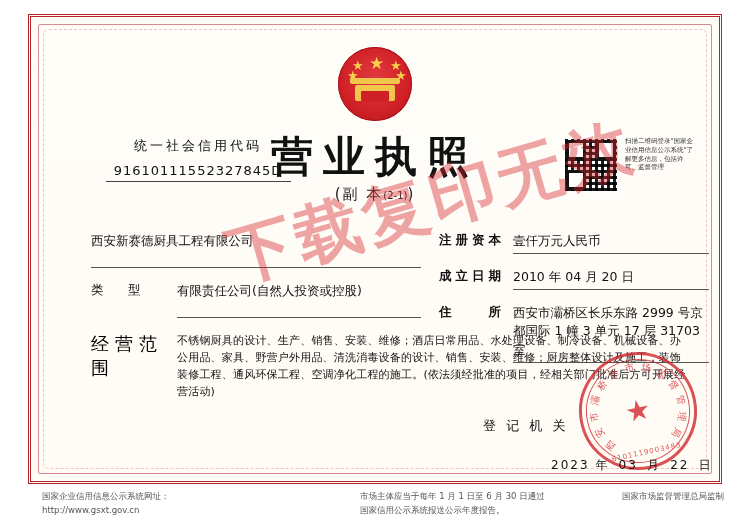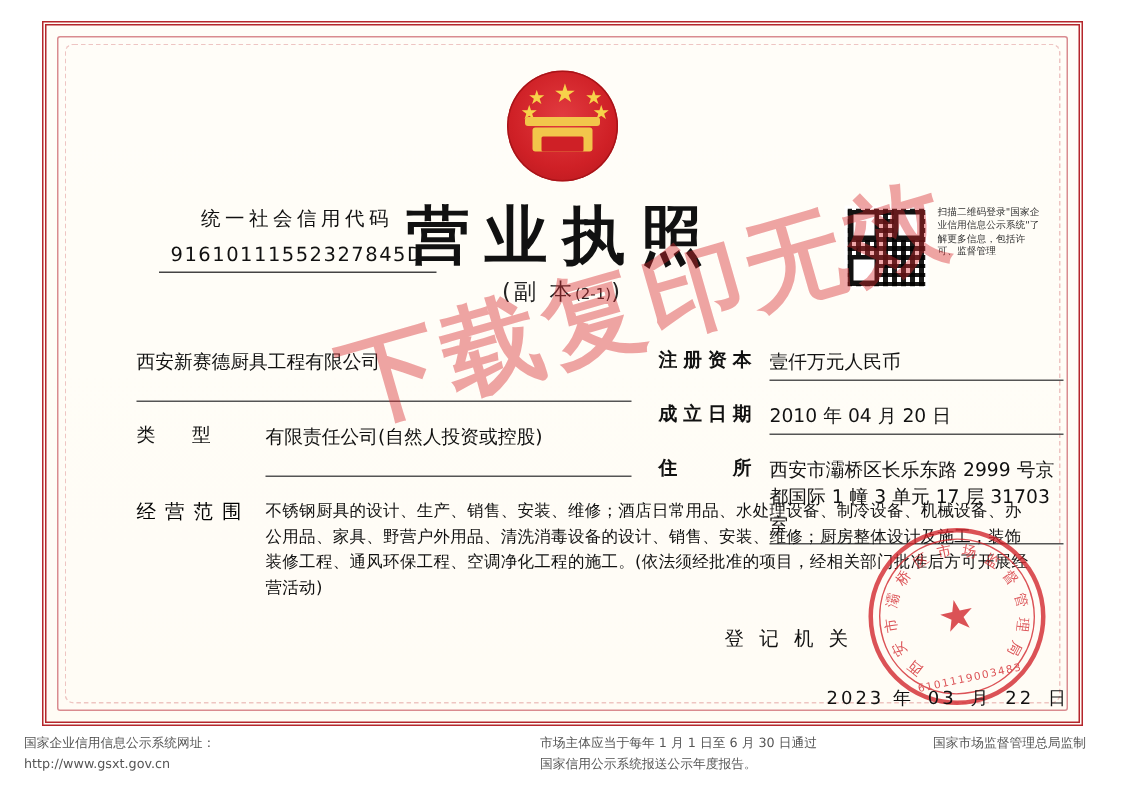--- a/index.html
+++ b/index.html
@@ -88,21 +88,21 @@
   .val{flex:1;border-bottom:1px solid #555;padding-bottom:17px;line-height:1.45;}
 
   .left-col{position:absolute;left:60px;top:215px;width:330px;}
   .right-col{position:absolute;left:408px;top:215px;width:270px;}
 
   .r-row{display:flex;margin-bottom:14px;font-size:12.5px;color:#111;}
   .r-lbl{width:74px;flex:0 0 74px;letter-spacing:4px;font-weight:bold;}
   .r-val{flex:1;border-bottom:1px solid #555;padding-bottom:3px;line-height:1.45;}
 
   .scope{position:absolute;left:60px;top:315px;width:600px;display:flex;font-size:11px;}
-  .scope .lbl2{width:86px;flex:0 0 86px;letter-spacing:6px;font-size:13px;}
+  .scope .lbl2{width:86px;flex:0 0 86px;letter-spacing:6px;font-size:18px;}
   .scope .text{flex:1;line-height:1.55;color:#111;letter-spacing:.2px;}
 
   .registrar{position:absolute;left:452px;top:400px;font-size:13px;letter-spacing:3px;color:#111;}
 
   .date-line{position:absolute;left:520px;top:440px;font-size:12px;color:#111;letter-spacing:2px;}
   .date-line span.num{display:inline-block;min-width:26px;text-align:center;}
 
   
   .seal{
     position:absolute;left:548px;top:335px;width:112px;height:112px;border-radius:50%;
@@ -131,21 +131,21 @@
   .watermark{
     position:absolute;left:190px;top:140px;
     font-size:66px;font-weight:bold;color:rgba(214,40,45,.42);
     transform:rotate(-16deg);letter-spacing:4px;white-space:nowrap;
     pointer-events:none;
   }
 
   .footer{
     position:absolute;left:0;right:0;bottom:6px;height:34px;font-size:8.5px;color:#555;
   }
-  .f-left{position:absolute;left:16px;top:0;line-height:1.6;}
+  .f-left{position:absolute;left:42px;top:0;line-height:1.6;}
   .f-center{position:absolute;left:360px;top:0;line-height:1.6;text-align:left;}
   .f-right{position:absolute;right:26px;top:0;line-height:1.6;text-align:right;}
 </style>
 </head>
 <body>
 
 <div class="cert">
   <div class="scallop"></div>
 
   <div class="emblem">

